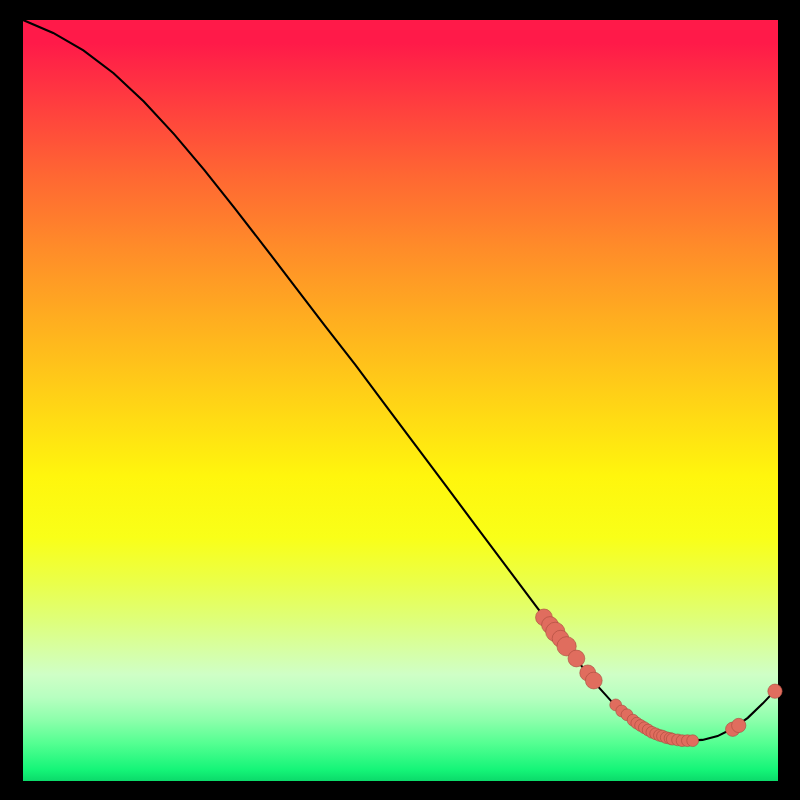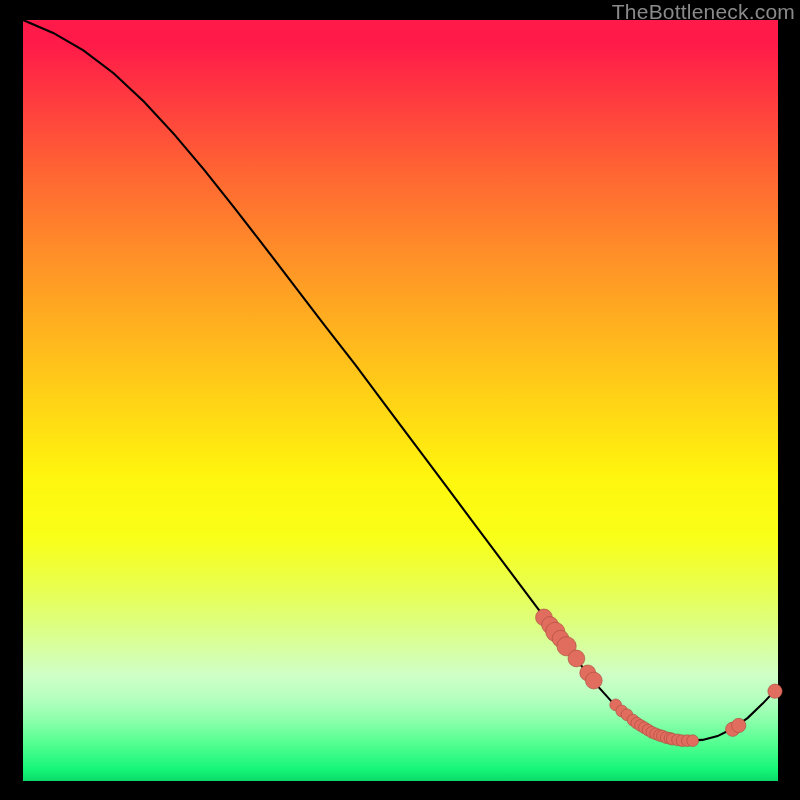--- a/index.html
+++ b/index.html
@@ -97,14 +97,13 @@
           <circle cx="654.59" cy="719.91" r="5.91" fill="#e06d5e" stroke="#a84a3d" stroke-width="0.6"></circle>
           <circle cx="659.12" cy="720.67" r="5.91" fill="#e06d5e" stroke="#a84a3d" stroke-width="0.6"></circle>
           <circle cx="664.40" cy="720.67" r="5.91" fill="#e06d5e" stroke="#a84a3d" stroke-width="0.6"></circle>
           <circle cx="669.69" cy="720.67" r="5.91" fill="#e06d5e" stroke="#a84a3d" stroke-width="0.6"></circle>
           <circle cx="709.70" cy="709.25" r="7.15" fill="#e06d5e" stroke="#a84a3d" stroke-width="0.6"></circle>
           <circle cx="715.74" cy="705.45" r="7.15" fill="#e06d5e" stroke="#a84a3d" stroke-width="0.6"></circle>
           <circle cx="751.98" cy="671.20" r="7.15" fill="#e06d5e" stroke="#a84a3d" stroke-width="0.6"></circle>
         </g>
     </svg>
   </div>
-  <div class="watermark">TheBottleneck.com</div>
 </div>
 
 </body></html>

